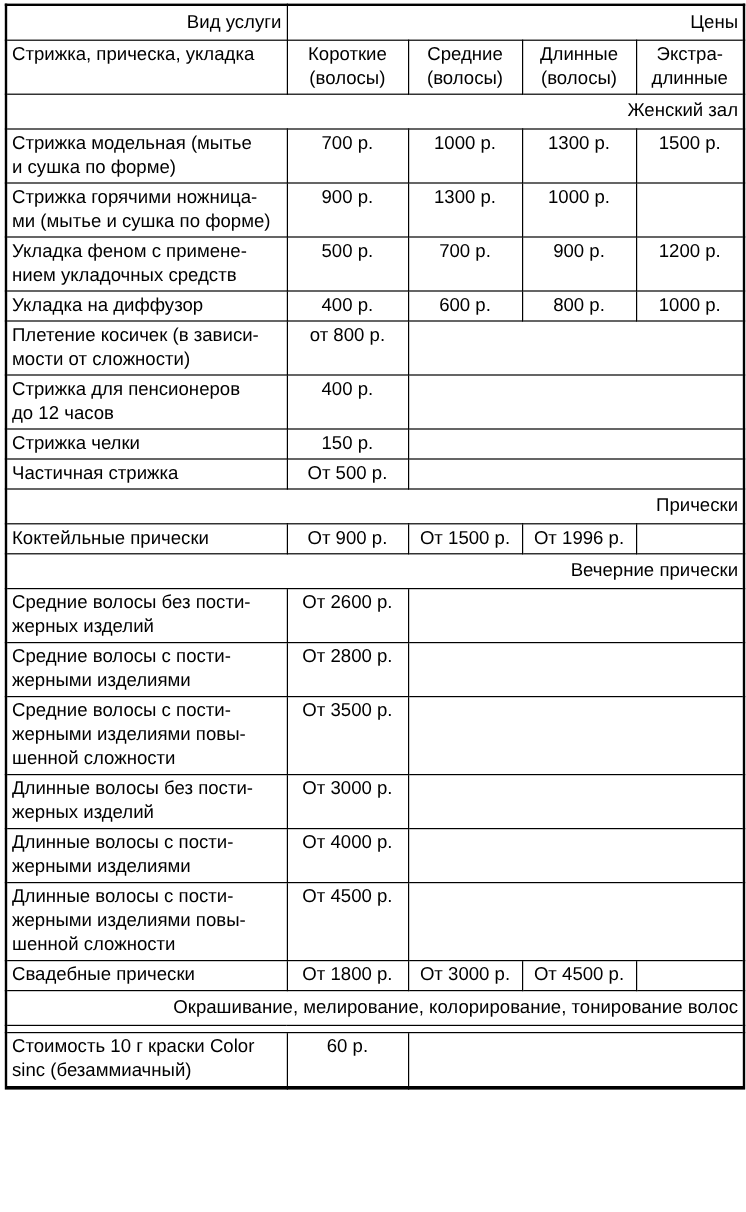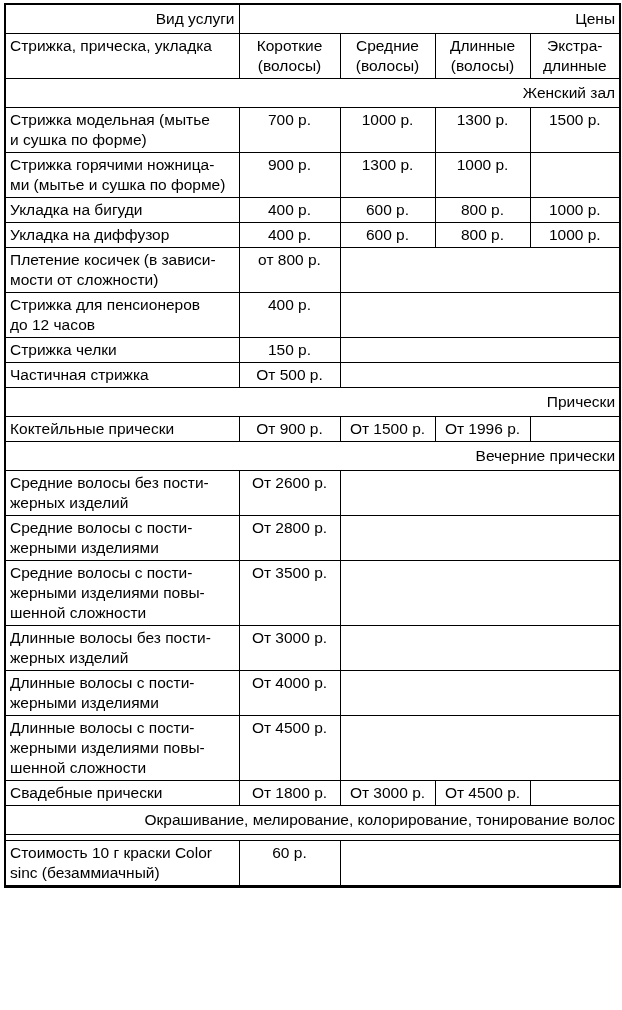--- a/index.html
+++ b/index.html
@@ -89,25 +89,26 @@
       </tr>
       <tr>
         <td class="label">Стрижка горячими ножница-
 ми (мытье и сушка по форме)</td>
         <td class="price">900 р.</td>
         <td class="price">1300 р.</td>
         <td class="price">1000 р.</td>
         <td class="price"></td>
       </tr>
       <tr>
-        <td class="label">Укладка на бигуди</td>
-        <td class="price">400 р.</td>
-        <td class="price">600 р.</td>
-        <td class="price">800 р.</td>
-        <td class="price">1000 р.</td>
+        <td class="label">Укладка феном с примене-
+нием укладочных средств</td>
+        <td class="price">500 р.</td>
+        <td class="price">700 р.</td>
+        <td class="price">900 р.</td>
+        <td class="price">1200 р.</td>
       </tr>
       <tr>
         <td class="label">Укладка на диффузор</td>
         <td class="price">400 р.</td>
         <td class="price">600 р.</td>
         <td class="price">800 р.</td>
         <td class="price">1000 р.</td>
       </tr>
       <tr>
         <td class="label">Плетение косичек (в зависи-

